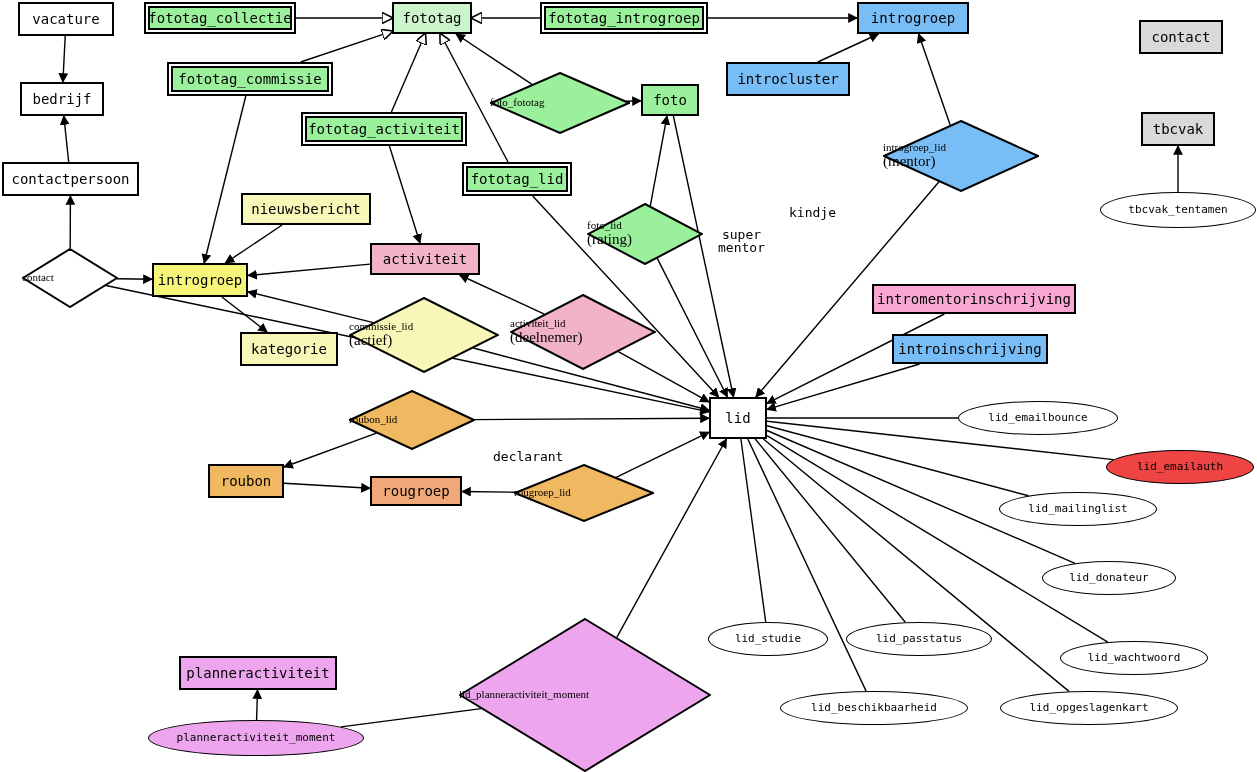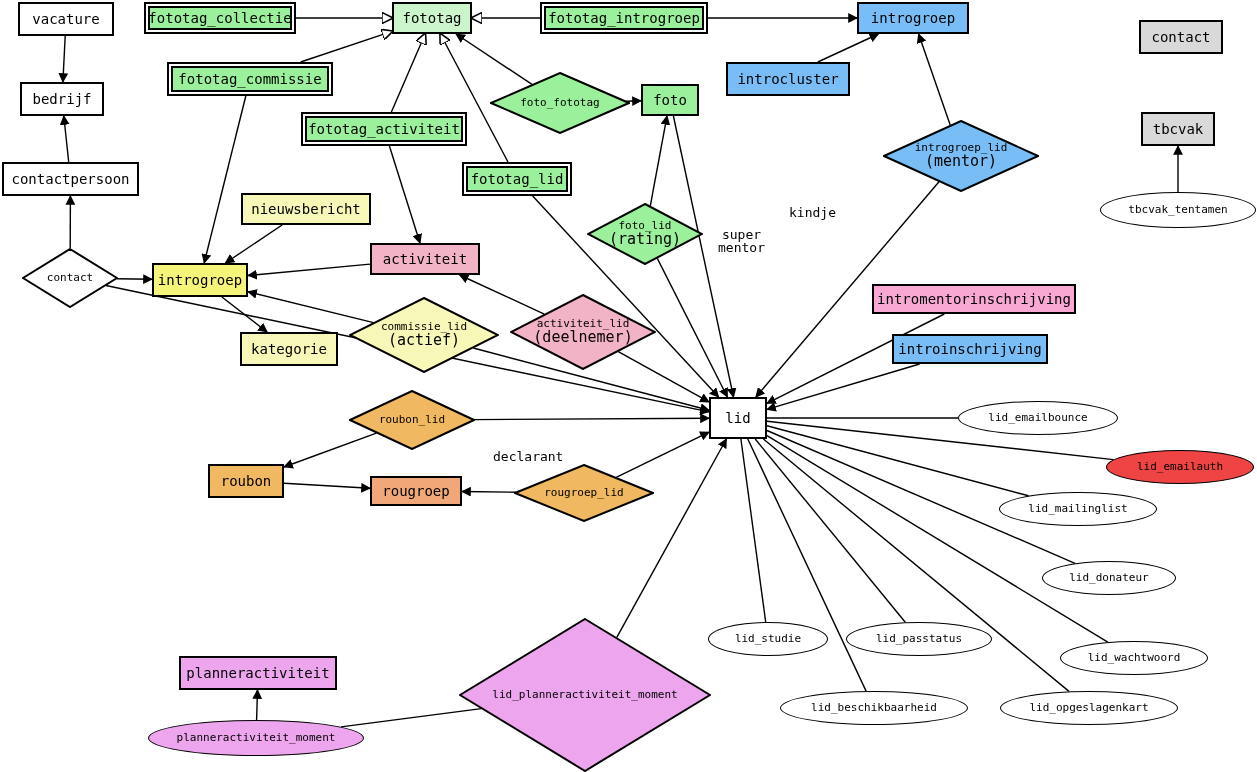--- a/index.html
+++ b/index.html
@@ -18,21 +18,21 @@
   .ent{border:2px solid #000;background:#ffffff;font-size:14px;letter-spacing:0px;
        color:#000;padding:2px 4px;}
 
   
   .ent.weak{box-shadow:inset 0 0 0 2px #fff, inset 0 0 0 4px #000;padding:5px 7px;}
 
   
   .rel{background:transparent;}
   .rel .dia{position:absolute;left:0;top:0;width:100%;height:100%;}
   .rel .lbl{position:relative;z-index:2;font-size:11px;line-height:1.05;color:#000;
-            width:100%;text-align:center;}
+            width:100%;text-align:left;font-family:Liberation Serif, serif;}
   .rel .lbl .sub{display:block;font-size:15px;}
 
   
   .attr{border:1.6px solid #000;border-radius:50%;background:#ffffff;font-size:11px;
         color:#000;}
 
   .edge-label{position:absolute;font-size:13px;color:#000;line-height:1.0;
               text-align:center;white-space:pre;background:transparent;}
 
   

